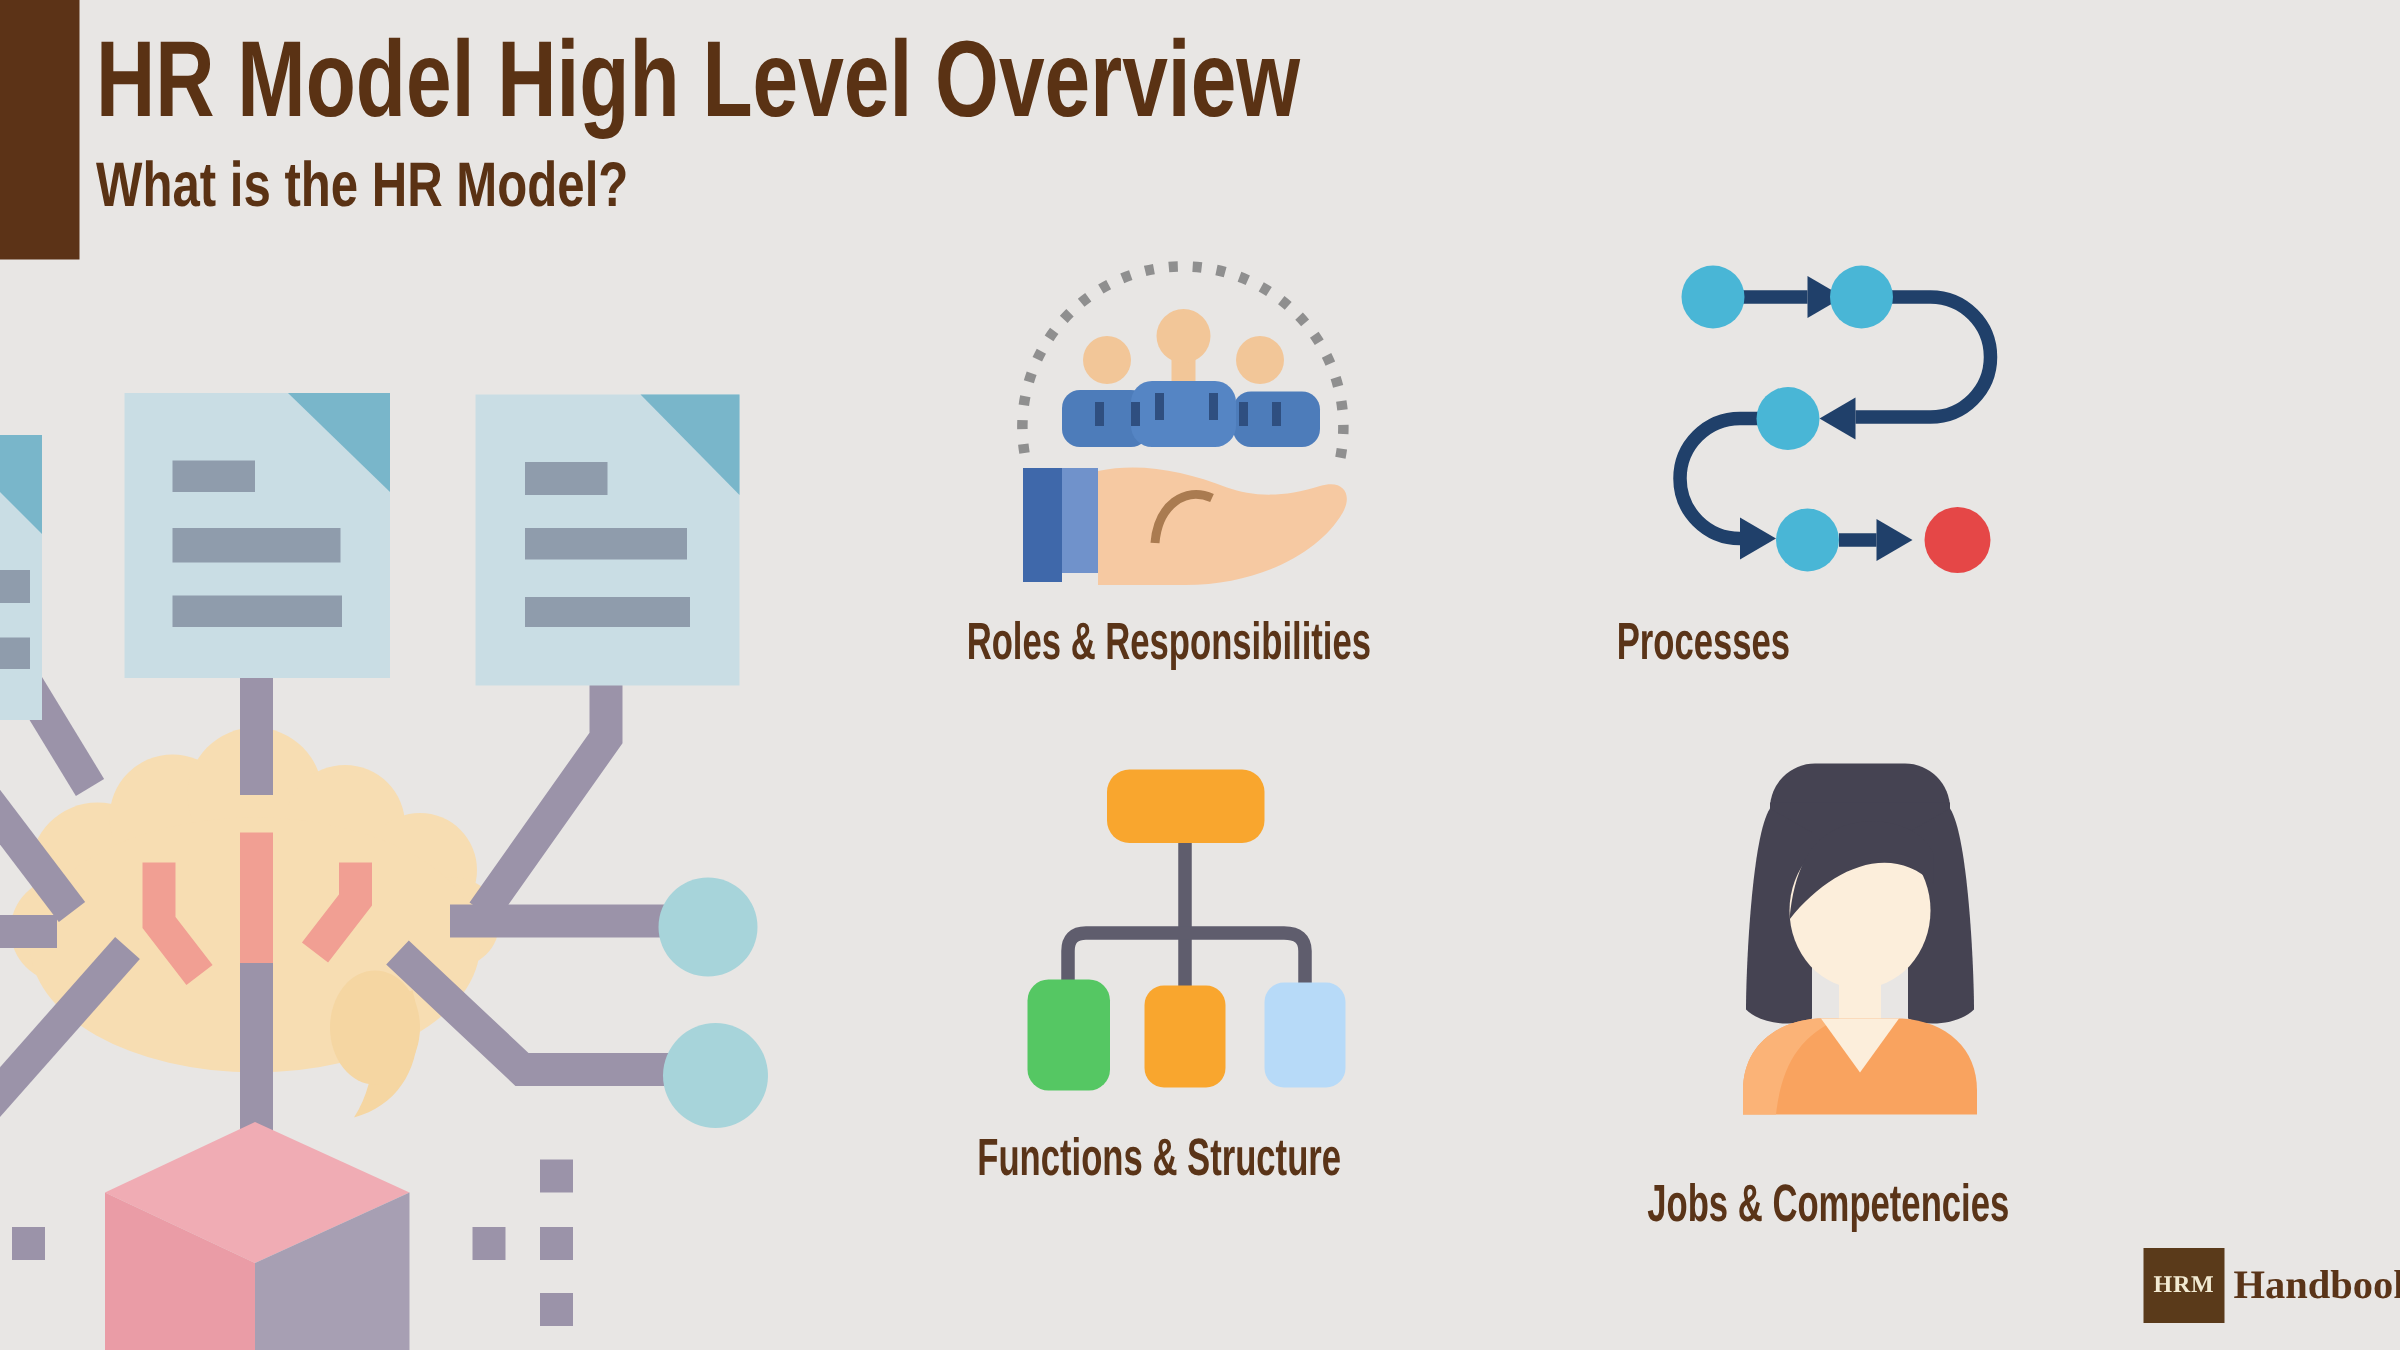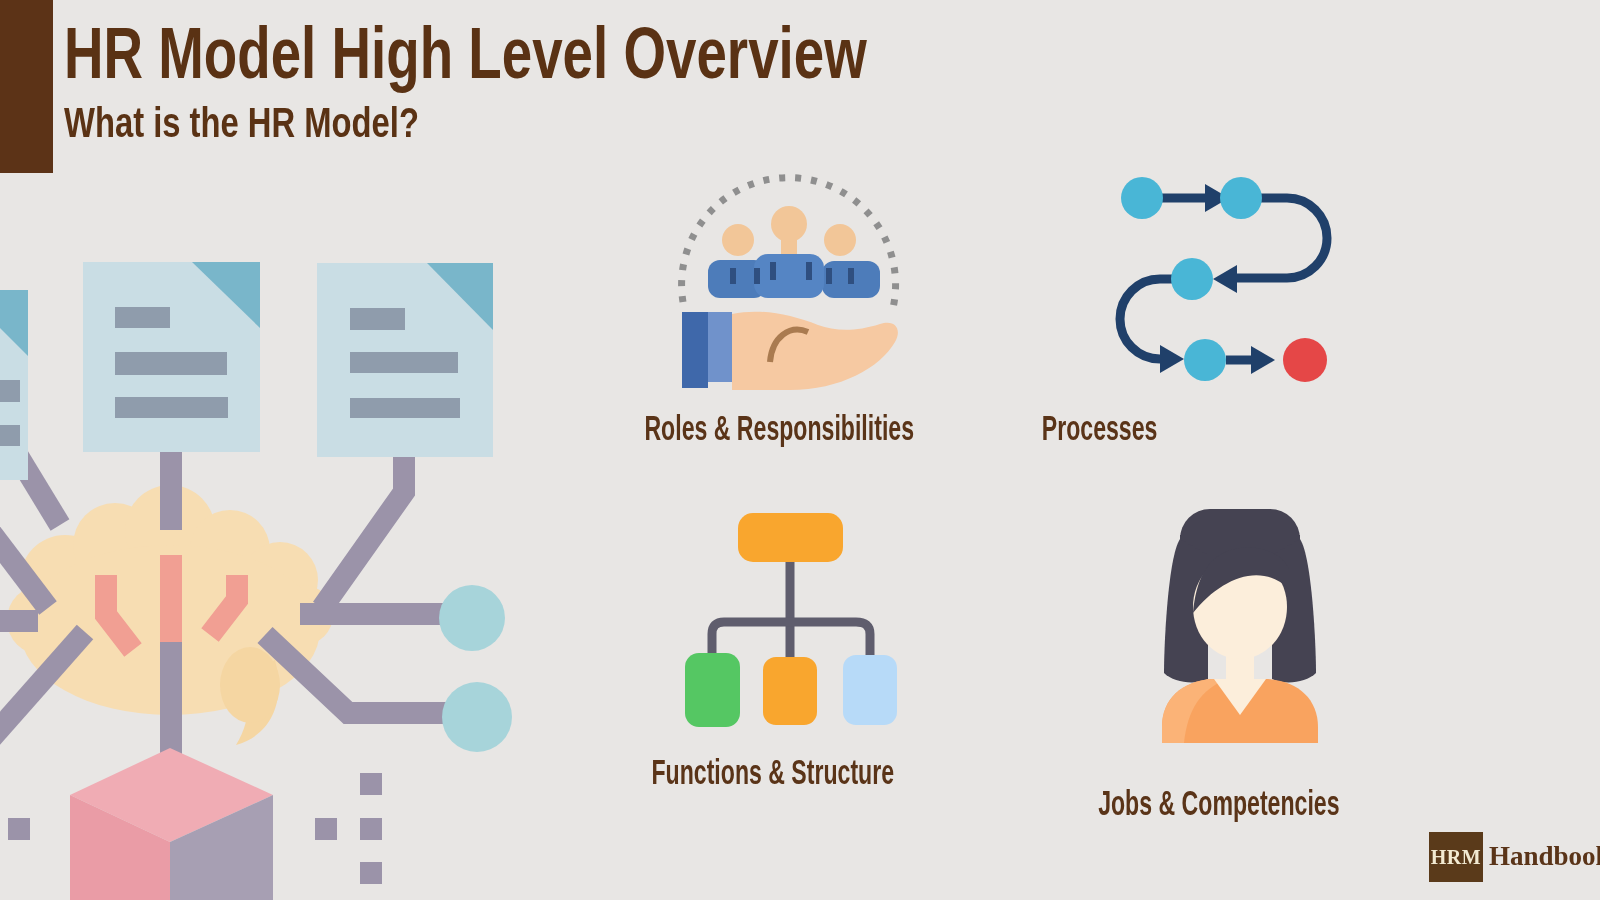--- a/index.html
+++ b/index.html
@@ -9,35 +9,35 @@
     font-family:"Liberation Sans",sans-serif;
   }
   .abs{position:absolute;}
   .cond{display:inline-block;white-space:nowrap;font-weight:bold;color:#5a3214;}
   #corner-bar{left:0;top:0;width:53px;height:173px;background:#5c3317;}
   #title{left:64px;top:14px;font-size:72px;line-height:1.1;transform:scaleX(0.76);transform-origin:left top;}
   #subtitle{left:64px;top:100px;font-size:42px;line-height:1.1;transform:scaleX(0.78);transform-origin:left top;}
   .tile-label{width:420px;}
   .tile-label .cond{font-size:35px;line-height:1.15;transform:scaleX(0.66);transform-origin:center top;color:#5a3418;}
   #label-roles{left:575px;top:408px;}
-  #label-processes{left:1012px;top:408px;text-decoration:underline;}
+  #label-processes{left:1048px;top:408px;text-decoration:underline;}
   #label-functions{left:589px;top:752px;}
   #label-jobs{left:1036px;top:783px;}
   #illustration{left:0;top:230px;}
   #icon-roles{left:650px;top:162px;}
   #icon-processes{left:1093px;top:168px;}
   #icon-functions{left:670px;top:500px;}
   #icon-jobs{left:1140px;top:495px;}
   #logo{left:1429px;top:832px;width:160px;height:52px;}
   #logo-box{
     position:absolute;left:0;top:0;width:54px;height:50px;background:#5a3a1a;
     display:flex;align-items:center;justify-content:center;
   }
   #logo-box span{
-    font-family:"Liberation Serif",serif;font-weight:bold;font-size:20px;color:#f2ead2;letter-spacing:.5px;
+    font-family:"Liberation Serif",serif;font-weight:bold;font-size:16px;color:#f2ead2;letter-spacing:.5px;
   }
   #logo-name{
     position:absolute;left:60px;top:9px;
     font-family:"Liberation Serif",serif;font-weight:bold;font-size:27px;color:#5a3418;white-space:nowrap;
   }
 </style>
 </head>
 <body>
 
 <div class="abs" id="corner-bar"></div>

